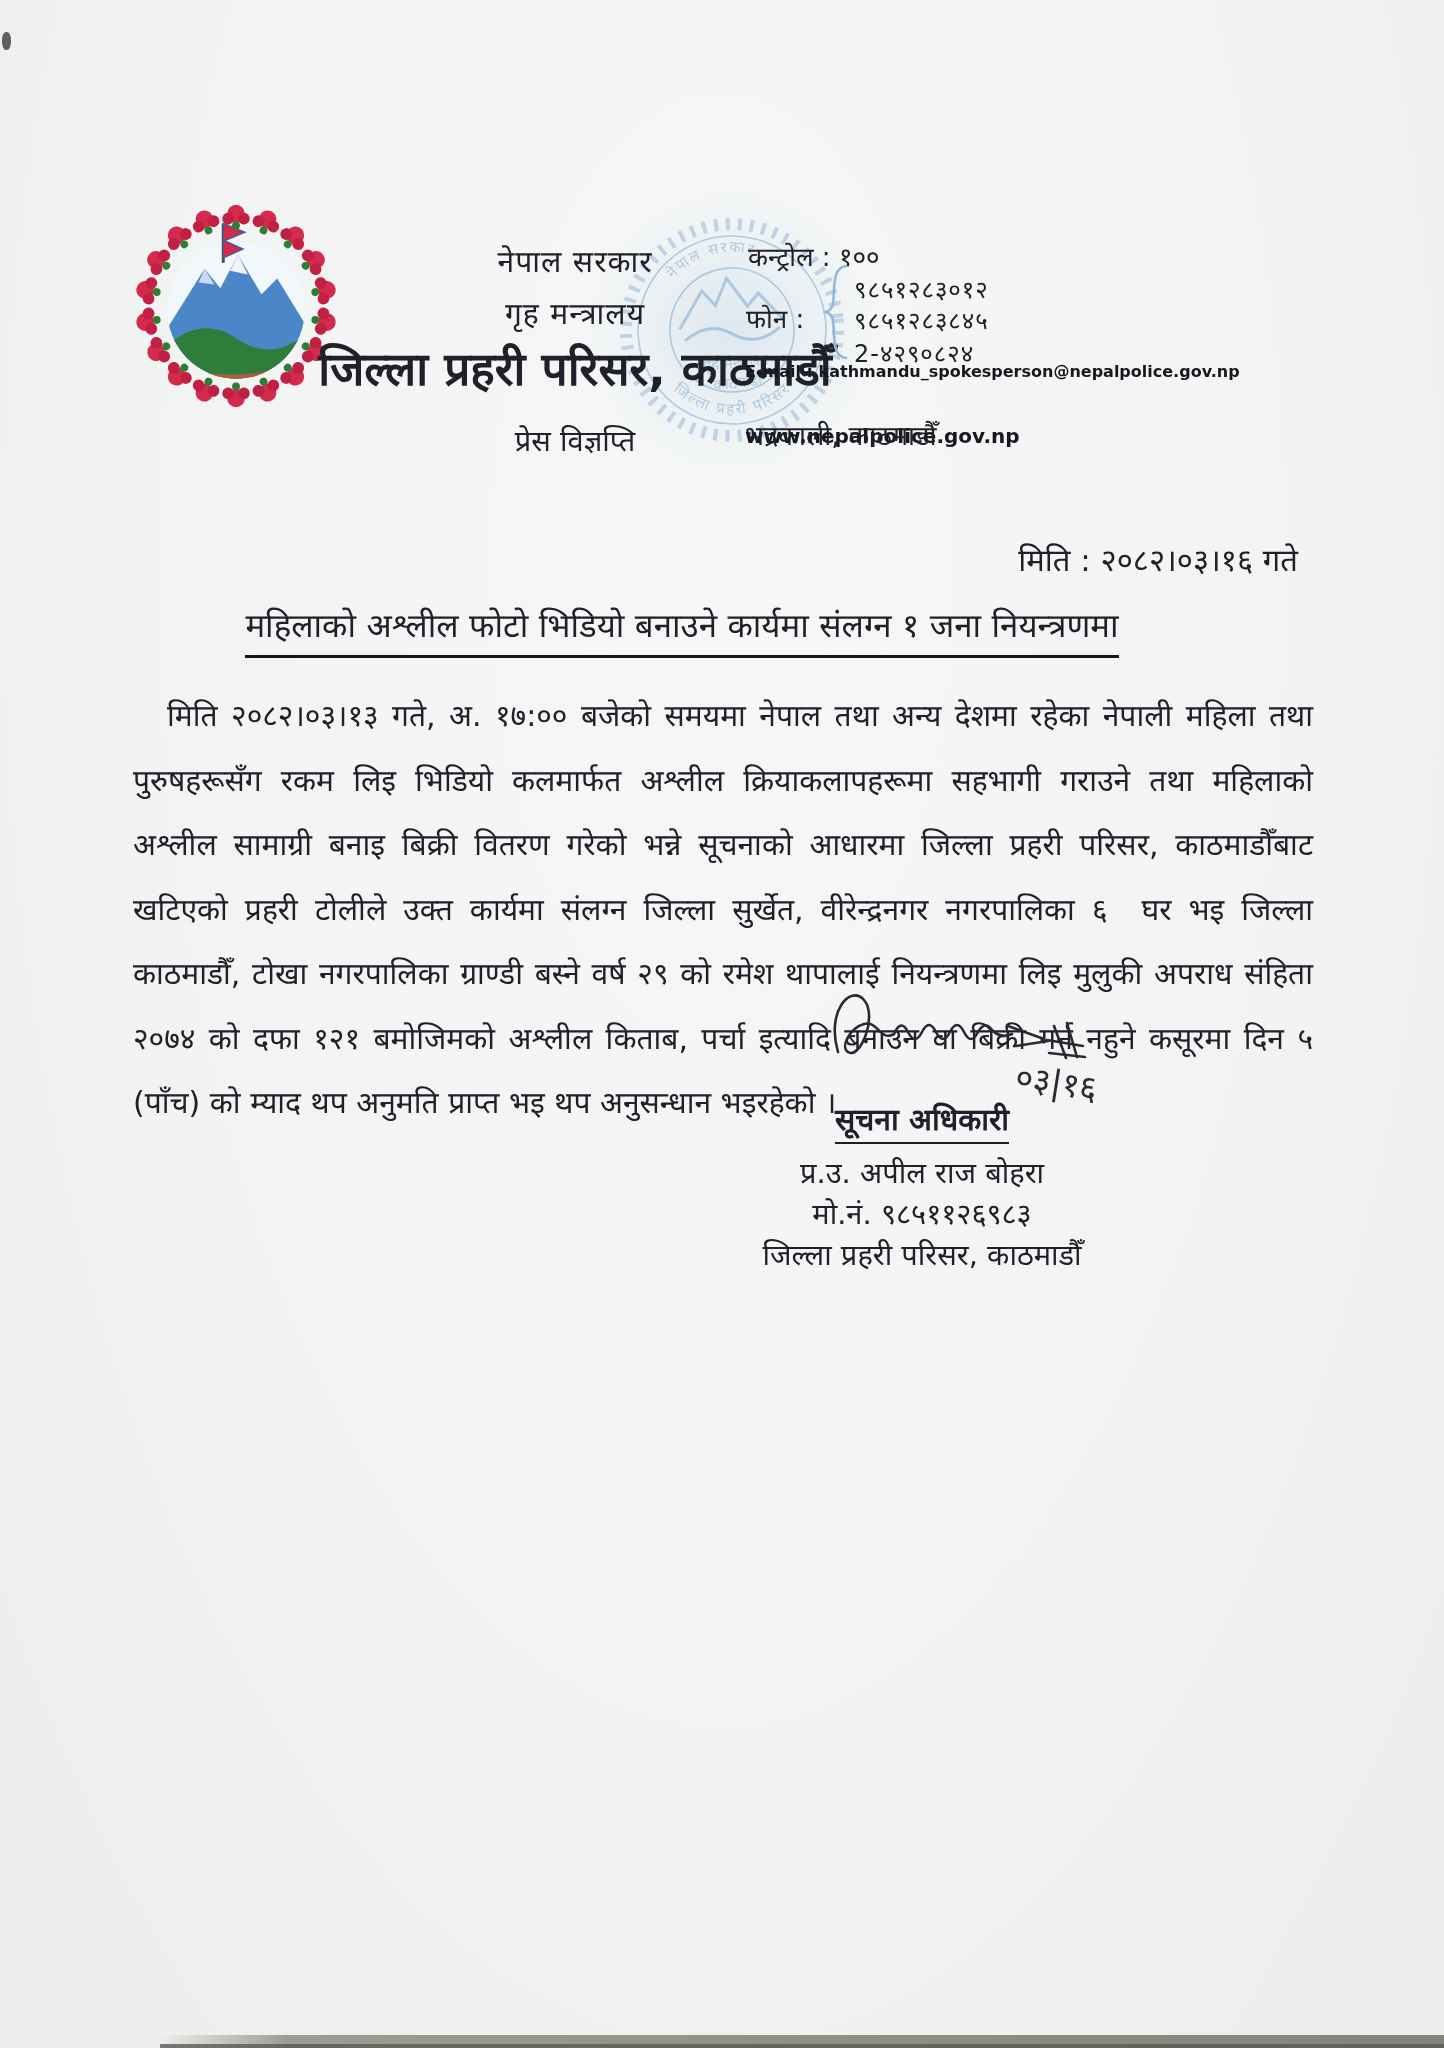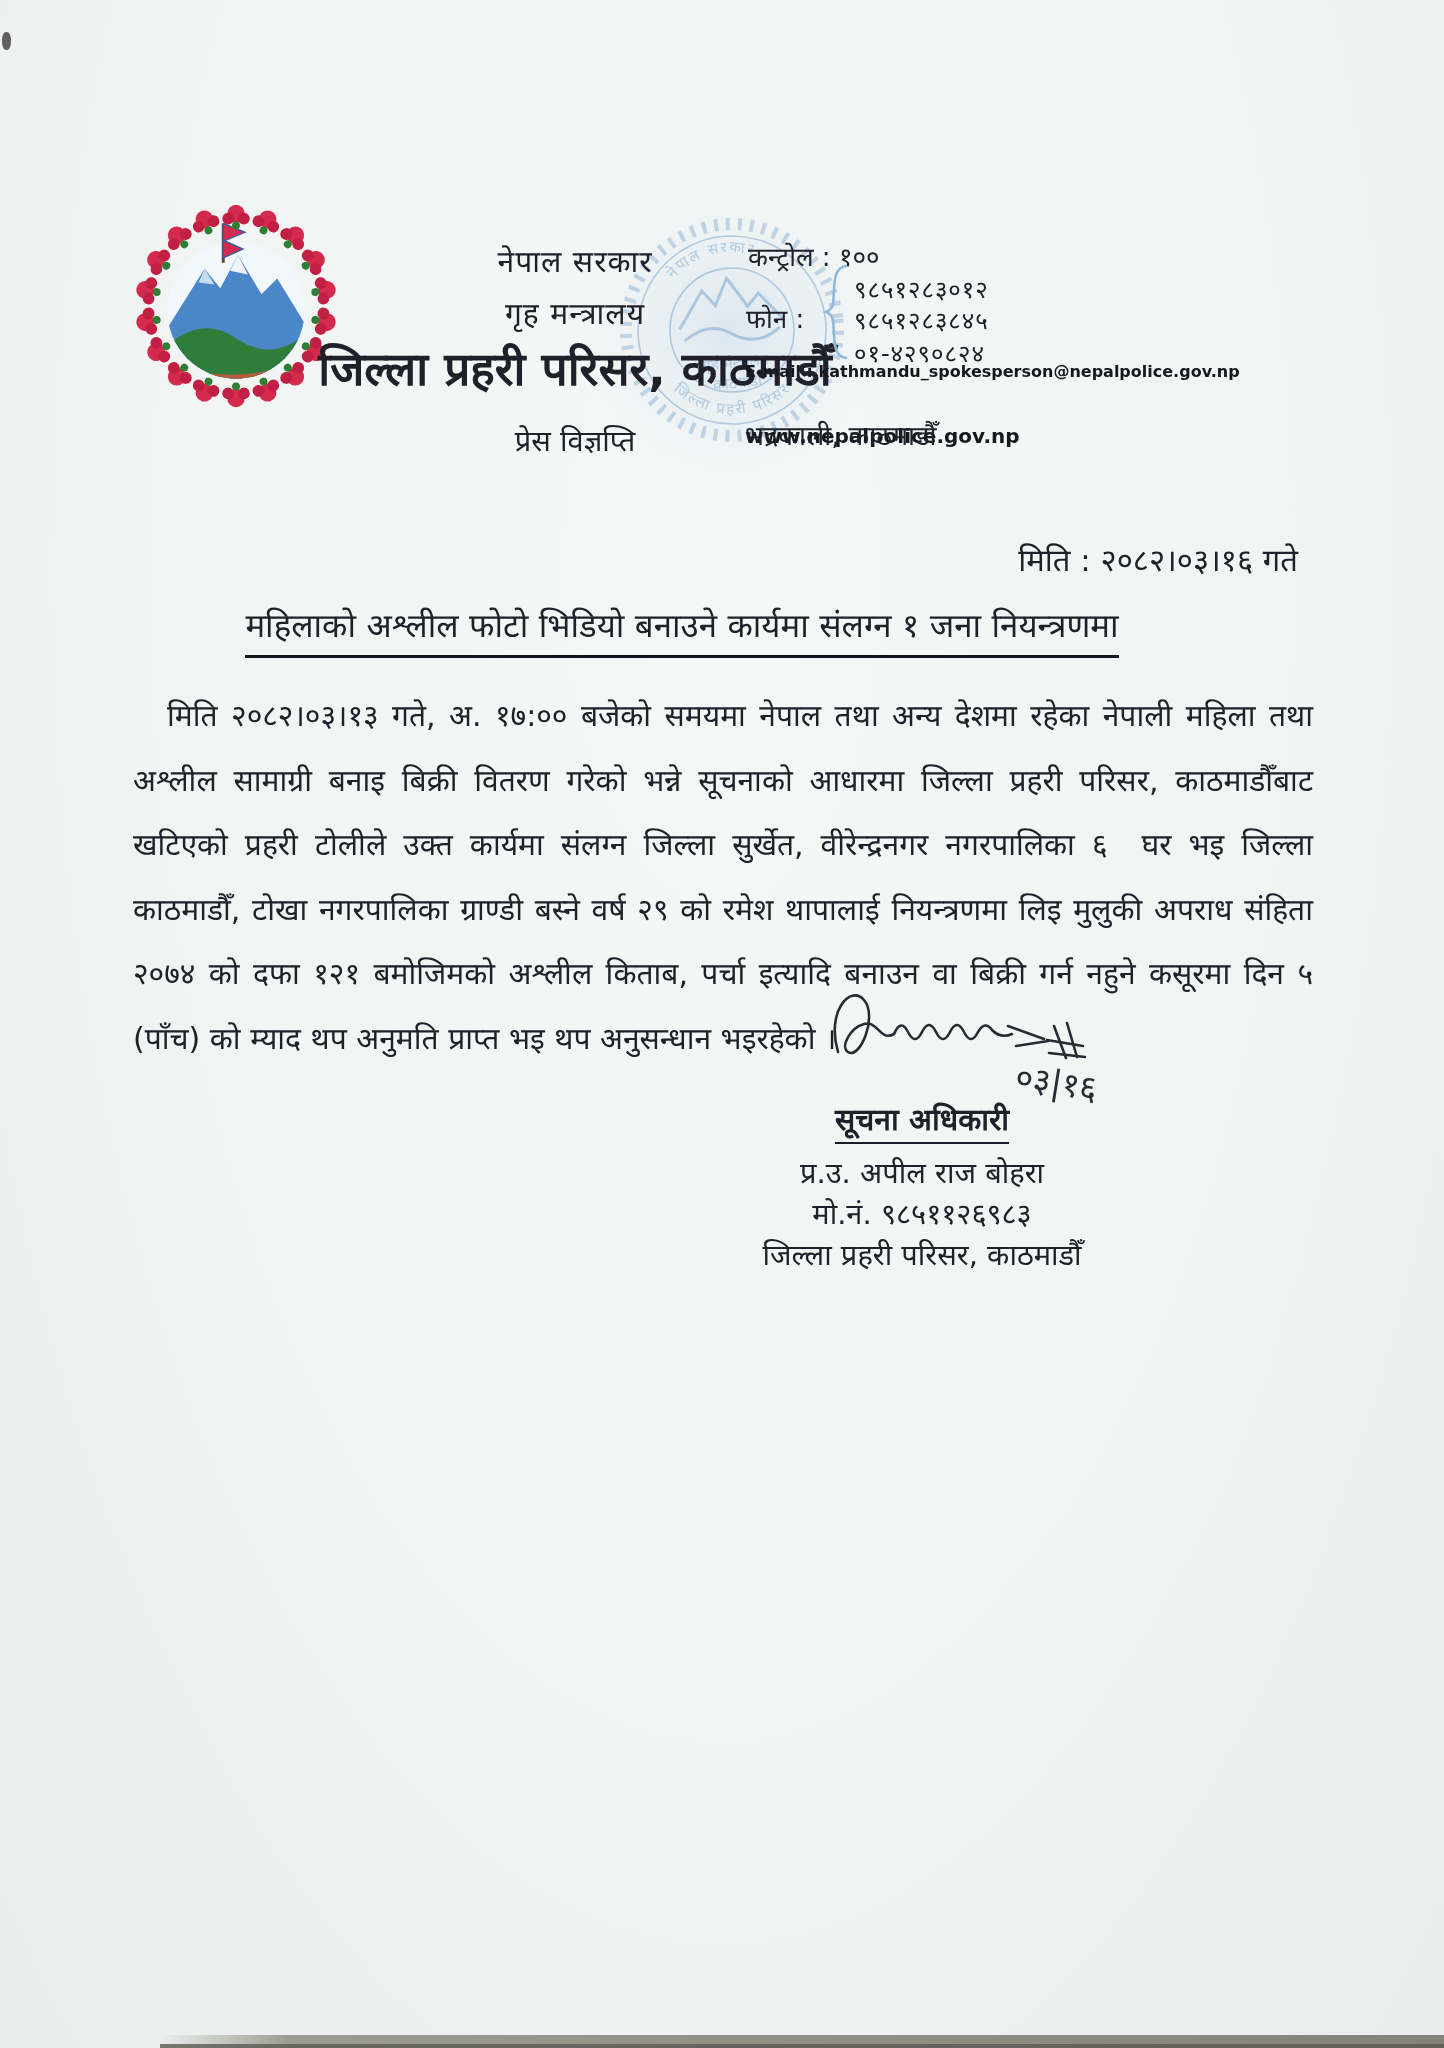--- a/index.html
+++ b/index.html
@@ -140,33 +140,34 @@
   <div class="abs center hdr-office">जिल्ला प्रहरी परिसर, काठमाडौँ</div>
   <div class="abs center hdr-doc">प्रेस विज्ञप्ति</div>
 
   <div class="abs c-control">कन्ट्रोल : १००</div>
   <div class="abs c-phone-label">फोन :</div>
   <svg class="abs c-brace" viewBox="0 0 26 96">
     <path d="M24,2 C10,4 13,22 11,40 C10,46 4,48 4,48 C4,48 10,50 11,56 C13,74 10,92 24,94" fill="none" stroke="#93b9da" stroke-width="2.6" stroke-linecap="round"></path>
   </svg>
   <div class="abs c-num n1">९८५१२८३०१२</div>
   <div class="abs c-num n2">९८५१२८३८४५</div>
-  <div class="abs c-num n3">०१-४२९०८२४</div>
+  <div class="abs c-num n3">2-४२९०८२४</div>
   <div class="abs c-email">E-mail : kathmandu_spokesperson@nepalpolice.gov.np</div>
   <div class="abs c-web">www.nepalpolice.gov.np</div>
   <div class="abs c-addr">भद्रकाली, काठमाडौँ</div>
 
   <div class="abs date-line">मिति : २०८२।०३।१६ गते</div>
 
   <div class="abs headline-wrap">
     <span class="headline">महिलाको अश्लील फोटो भिडियो बनाउने कार्यमा संलग्न १ जना नियन्त्रणमा</span>
   </div>
 
   <div class="abs body-text">
     <div class="bline first">मिति २०८२।०३।१३ गते, अ. १७:०० बजेको समयमा नेपाल तथा अन्य देशमा रहेका नेपाली महिला तथा</div>
+    <div class="bline">पुरुषहरूसँग रकम लिइ भिडियो कलमार्फत अश्लील क्रियाकलापहरूमा सहभागी गराउने तथा महिलाको</div>
     <div class="bline">अश्लील सामाग्री बनाइ बिक्री वितरण गरेको भन्ने सूचनाको आधारमा जिल्ला प्रहरी परिसर, काठमाडौँबाट</div>
     <div class="bline">खटिएको प्रहरी टोलीले उक्त कार्यमा संलग्न जिल्ला सुर्खेत, वीरेन्द्रनगर नगरपालिका ६ &nbsp;घर भइ जिल्ला</div>
     <div class="bline">काठमाडौँ, टोखा नगरपालिका ग्राण्डी बस्ने वर्ष २९ को रमेश थापालाई नियन्त्रणमा लिइ मुलुकी अपराध संहिता</div>
     <div class="bline">२०७४ को दफा १२१ बमोजिमको अश्लील किताब, पर्चा इत्यादि बनाउन वा बिक्री गर्न नहुने कसूरमा दिन ५</div>
     <div class="bline last">(पाँच) को म्याद थप अनुमति प्राप्त भइ थप अनुसन्धान भइरहेको ।</div>
   </div>
 
   <svg class="abs sig-svg" viewBox="0 0 300 140">
     <g fill="none" stroke="#2a2a33" stroke-width="2.6" stroke-linecap="round">
       <path d="M20,86 C8,46 32,18 46,34 C60,50 42,94 30,86 C22,81 32,62 46,58 C60,54 62,76 76,68"></path>

